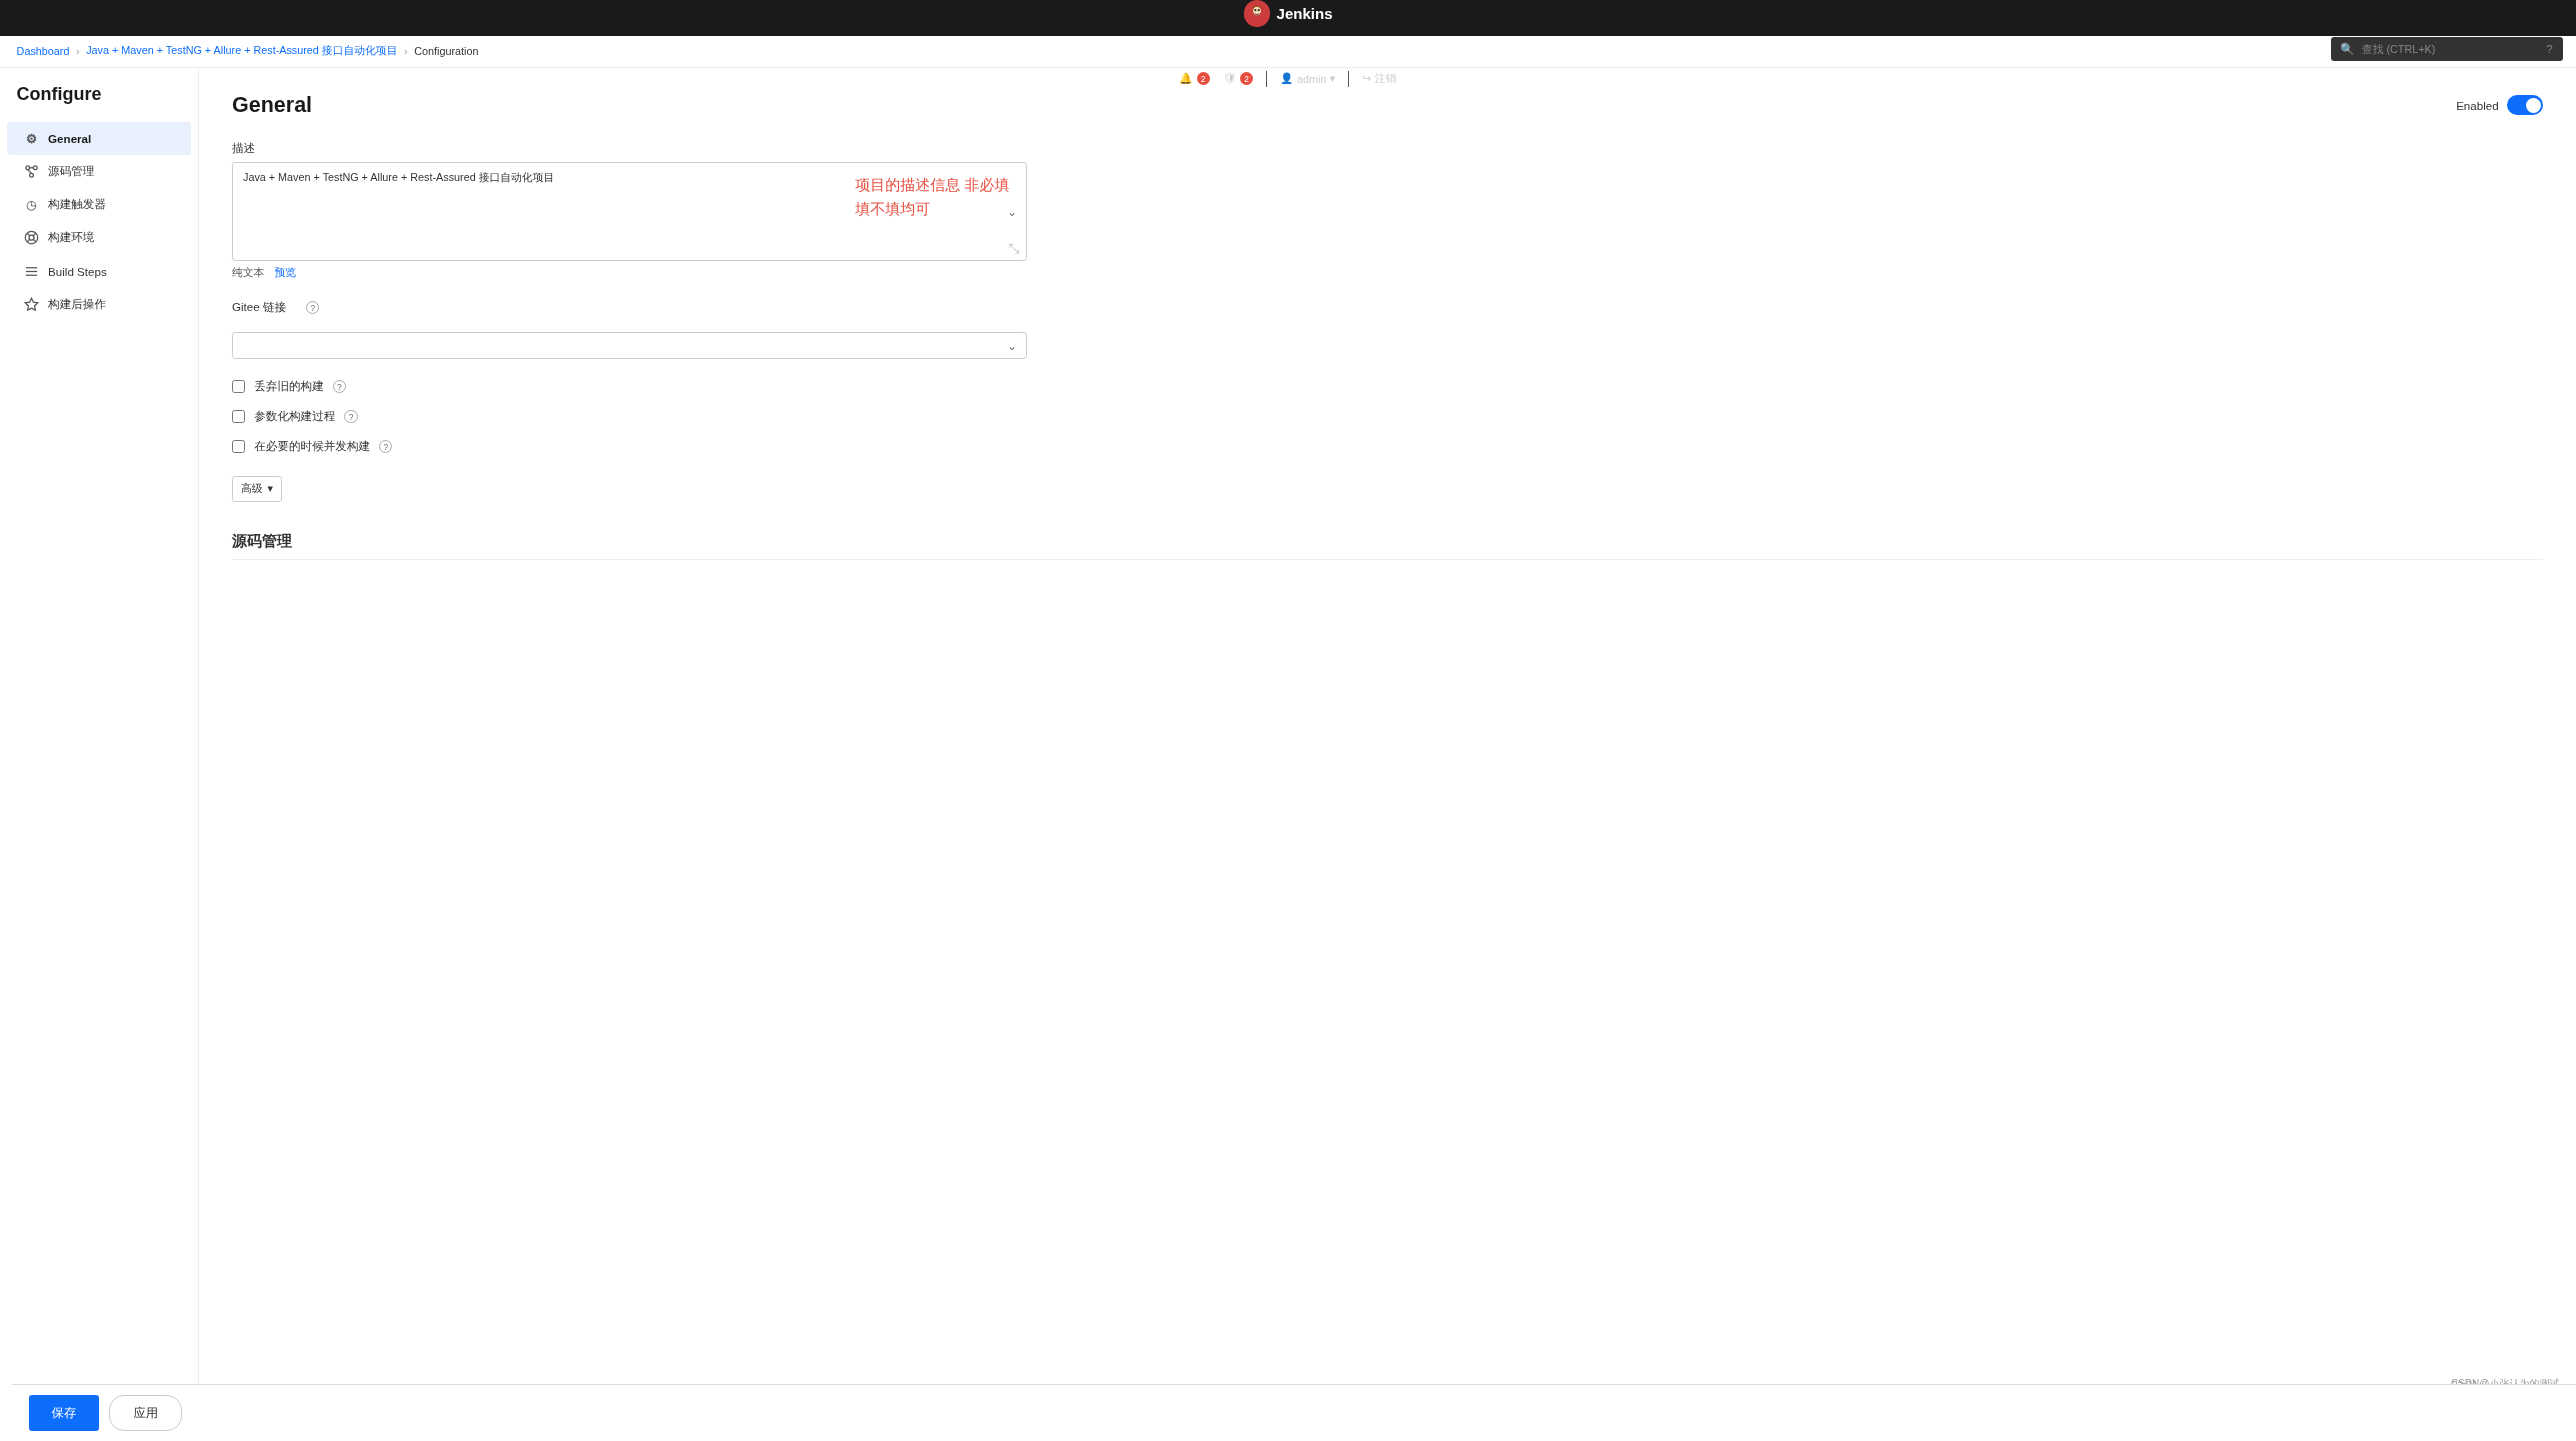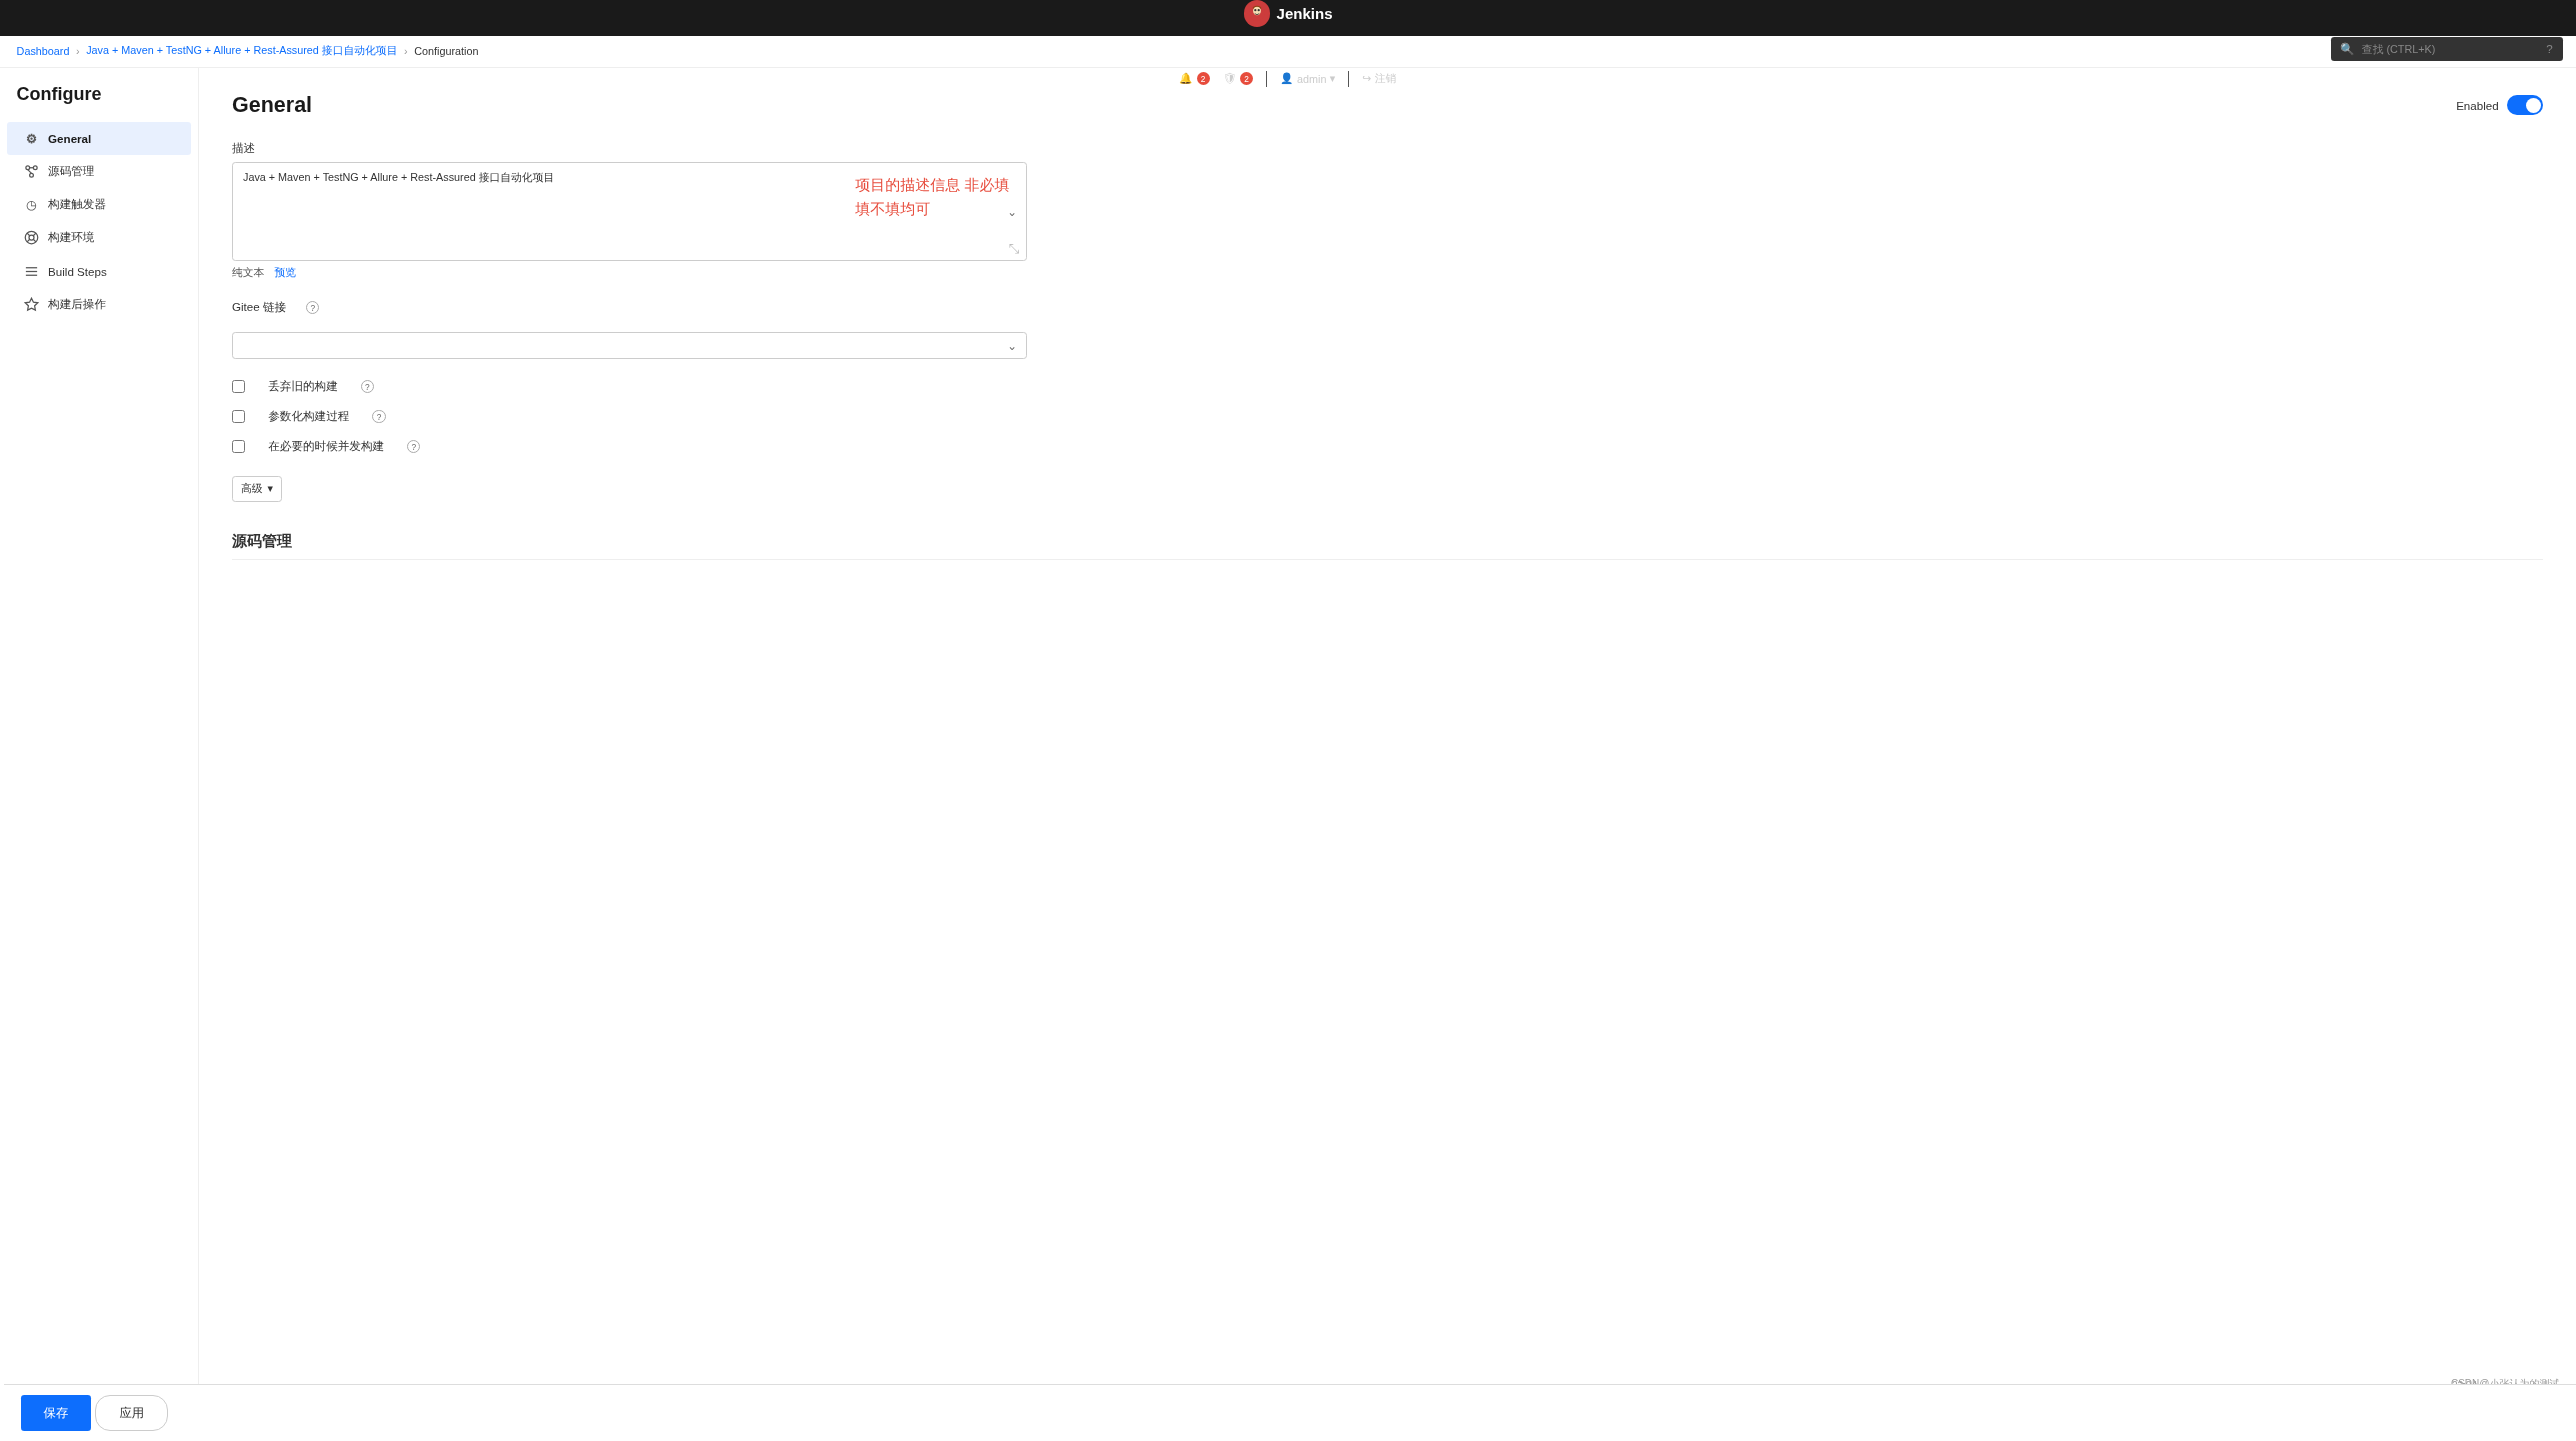--- a/index.html
+++ b/index.html
@@ -256,21 +256,21 @@
       top: 50%;
       transform: translateY(-50%);
       pointer-events: none;
       color: #666;
       font-size: 11.6px;
     }
 
     .checkbox-row {
       display: flex;
       align-items: center;
-      gap: 23px;
+      gap: 9px;
       margin-bottom: 15px;
       font-size: 11.6px;
     }
     .checkbox-row input[type="checkbox"] {
       width: 13.2px;
       height: 13.2px;
       cursor: pointer;
     }
 
     .advanced-btn {
@@ -294,27 +294,27 @@
       color: #333;
       padding-bottom: 8.3px;
       border-bottom: 1.7px solid #eee;
       margin-bottom: 13.2px;
     }
 
     
     .bottom-bar {
       position: fixed;
       bottom: 0;
-      left: 4px;
+      left: 12px;
       right: 0;
       background: #fff;
       border-top: 0.8px solid #ddd;
       padding: 10px 16.6px;
       display: flex;
-      gap: 4px;
+      gap: 10px;
       z-index: 100;
     }
     .btn-primary {
       background: #0d6efd;
       color: white;
       border: none;
       border-radius: 3.3px;
       padding: 8.3px 23px;
       font-size: 12.4px;
       cursor: pointer;

